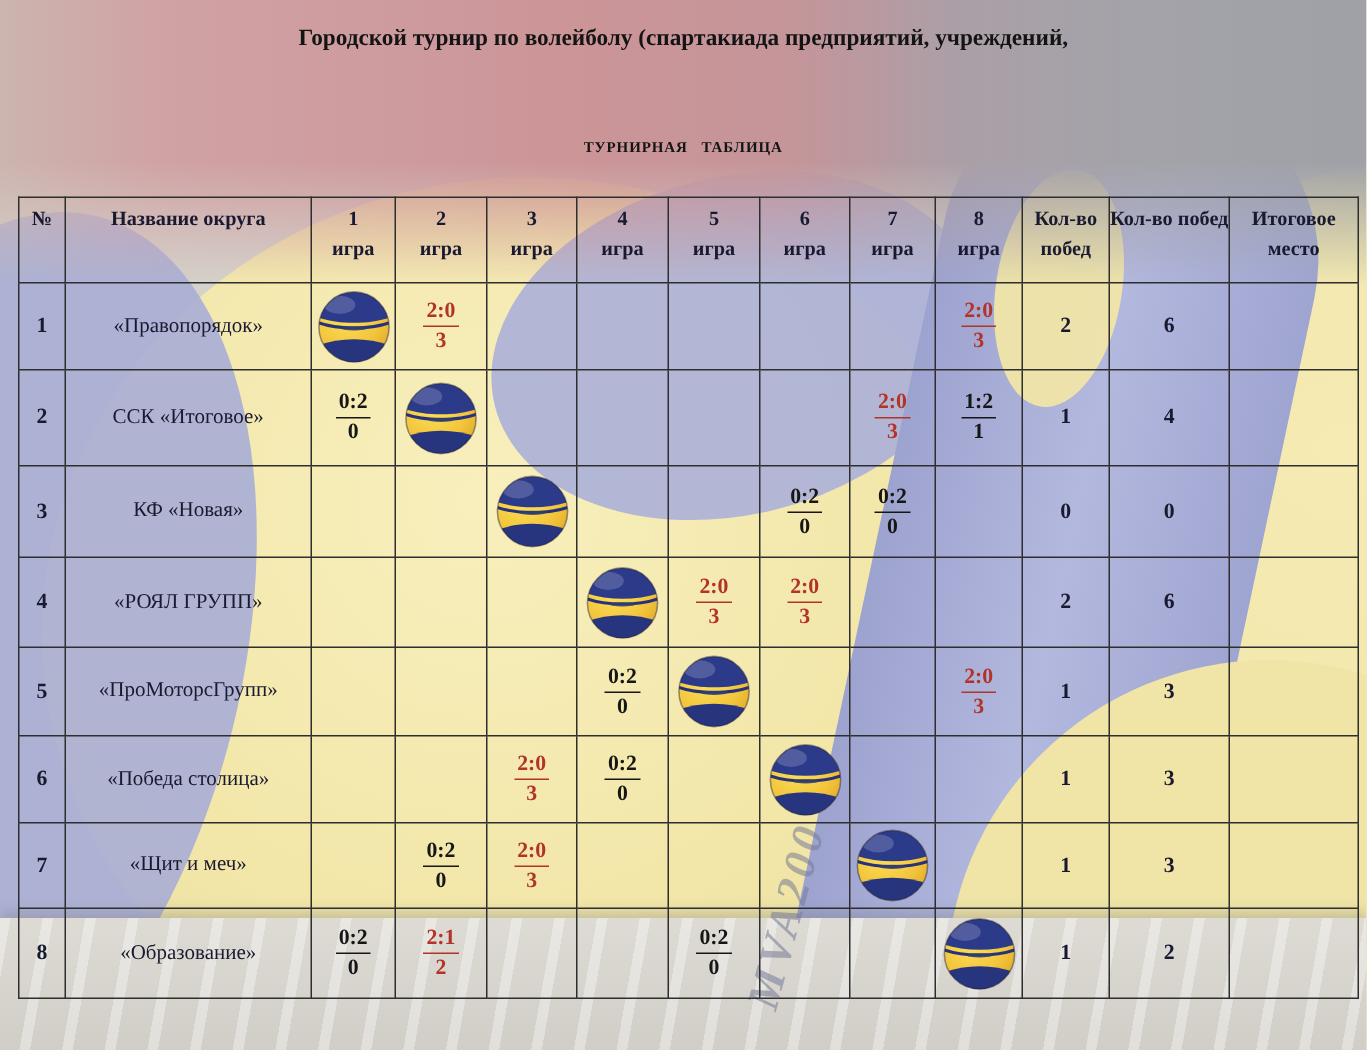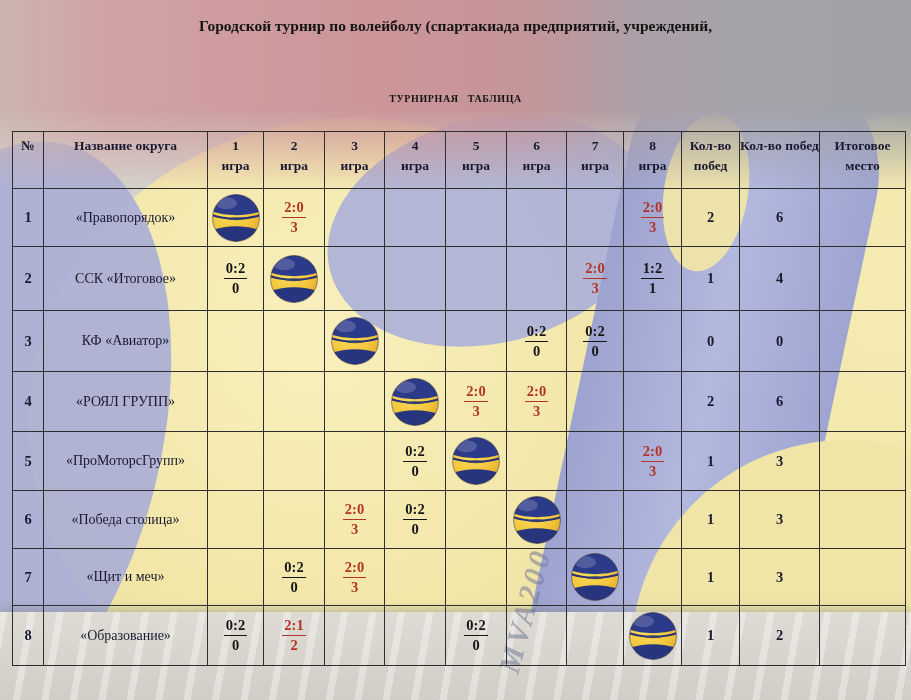--- a/index.html
+++ b/index.html
@@ -214,21 +214,21 @@
               <span class="st">1:2</span>
               <span class="sp">1</span>
             </div>
           </td>
           <td class="total">1</td>
           <td class="total">4</td>
           <td class="total"></td>
         </tr>
         <tr style="height: 61px;">
           <td class="num">3</td>
-          <td class="team">КФ «Авиатор»</td>
+          <td class="team">КФ «Новая»</td>
           <td></td>
           <td></td>
           <td>
             <svg class="ball" width="52" height="52" viewBox="0 0 60 60">
     <defs>
       <clipPath id="bc2">
                   <circle cx="30" cy="30" r="27"></circle>
                 </clipPath>
       <radialGradient id="bc2g" cx="40%" cy="32%" r="78%">
         <stop offset="0%" stop-color="#fce55e"></stop>

